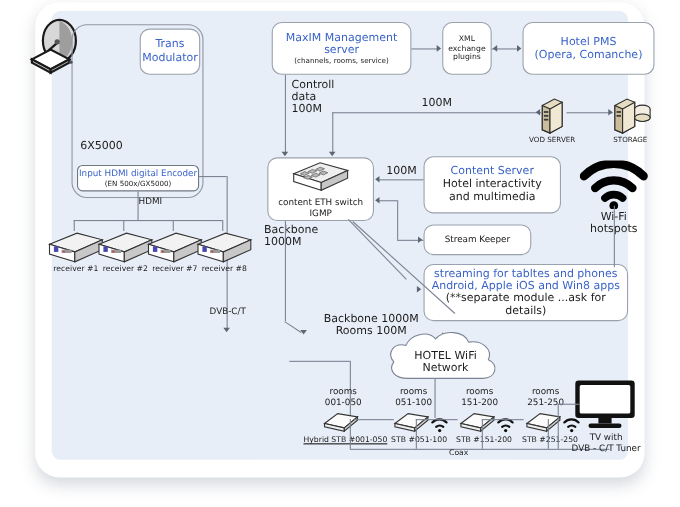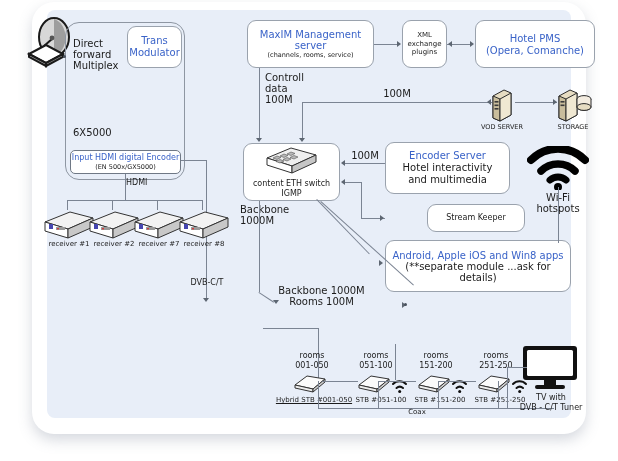--- a/index.html
+++ b/index.html
@@ -81,21 +81,20 @@
         <path d="M30 24 L22 31" stroke="#1a1a1a" stroke-width="2" fill="none"></path>
         <circle cx="30" cy="23" r="2.4" fill="#555"></circle>
         <path d="M7 39 L24 30 L41 39 L24 48 Z" fill="#ffffff" stroke="#1a1a1a" stroke-width="2"></path>
         <path d="M7 39 L7 42 L24 51 L24 48 Z" fill="#cfcfcf" stroke="#1a1a1a" stroke-width="2"></path>
         <path d="M24 48 L24 51 L41 42 L41 39 Z" fill="#b5b5b5" stroke="#1a1a1a" stroke-width="2"></path>
       </svg>
     </div>
 
     <div class="outline" style="left:18px;top:12px;width:120px;height:158px;"></div>
 
-    <div class="lbl l t9" style="left:26px;top:28px;width:60px;">Direct<br>forward<br>Multiplex</div>
 
     <div class="box t10 blue" style="left:80px;top:16px;width:55px;height:42px;">
       <span>Trans<br>Modulator</span>
     </div>
 
     <div class="lbl l t10 blue" style="left:26px;top:117px;width:60px;">6X5000</div>
 
     <div class="box sq" style="left:23px;top:140px;width:111px;height:24px;border-color:#6f7885;">
       <span class="t8 blue">Input HDMI digital Encoder</span>
       <span class="t65">(EN 500x/GX5000)</span>
@@ -243,38 +242,39 @@
           <path d="M27 11.5 L31 9.5 L35 11 L31 13 Z" fill="#b8b8b8" stroke="#555" stroke-width=".6"></path>
         </svg>
       </div>
       <span class="t8" style="margin-top:1px;">content ETH switch</span>
       <span class="t8">IGMP</span>
     </div>
 
     <div class="lbl l t9" style="left:193px;top:194px;width:70px;">Backbone<br>1000M</div>
 
     <div class="box" style="left:338px;top:132px;width:125px;height:52px;">
-      <span class="t10 blue">Encoder Server</span>
+      <span class="t10 blue">Content Server</span>
       <span class="t10">Hotel interactivity</span>
       <span class="t10">and multimedia</span>
     </div>
     <div class="ln lh" style="left:296px;top:153px;width:42px;"></div>
     <div class="arrow ar-l" style="left:294px;top:150px;"></div>
     <div class="lbl t9" style="left:300px;top:140px;width:36px;">100M</div>
 
-    <div class="box" style="left:338px;top:194px;width:98px;height:28px;margin-left:42px;">
+    <div class="box" style="left:338px;top:194px;width:98px;height:28px;">
       <span class="t8">Stream Keeper</span>
     </div>
     <div class="ln lv" style="left:314px;top:172px;height:36px;"></div>
     <div class="ln lh" style="left:314px;top:208px;width:24px;"></div>
     <div class="arrow ar-r" style="left:333px;top:205px;"></div>
     <div class="ln lh" style="left:296px;top:172px;width:18px;"></div>
     <div class="arrow ar-l" style="left:294px;top:169px;"></div>
 
     <div class="box" style="left:338px;top:230px;width:186px;height:52px;">
+      <span class="t9 blue">streaming for tabltes and phones</span>
       <span class="t9 blue">Android, Apple iOS and Win8 apps</span>
       <span class="t9">(**separate module ...ask for details)</span>
     </div>
 
     <div class="diag" style="left:270px;top:189px;width:76px;transform:rotate(46deg);"></div>
     <div class="arrow ar-r" style="left:332px;top:250px;"></div>
 
     <div class="wifi-ic" style="left:480px;top:136px;">
       <svg width="62" height="44" viewBox="0 0 62 44">
         <path d="M4 14 A38 38 0 0 1 58 14" stroke="#000" stroke-width="8" fill="none" stroke-linecap="round"></path>
@@ -287,23 +287,33 @@
     <div class="ln lv" style="left:511px;top:177px;height:56px;"></div>
 
     <div class="ln lv" style="left:212px;top:191px;height:91px;"></div>
     <div class="diag" style="left:212px;top:282px;width:18px;transform:rotate(33deg);"></div>
     <div class="arrow ar-d" style="left:226px;top:290px;"></div>
 
     <div class="diag" style="left:274px;top:191px;width:125px;transform:rotate(42deg);"></div>
     <div class="arrow ar-r" style="left:355px;top:292px;"></div>
     <div class="dot" style="left:357px;top:293px;"></div>
 
-    <div class="lbl t9" style="left:212px;top:275px;width:125px;">Backbone 1000M<br>Rooms 100M</div>
-
-
+    <div class="lbl t9" style="left:228px;top:275px;width:125px;">Backbone 1000M<br>Rooms 100M</div>
+
+
+    <div class="cloud" style="left:302px;top:288px;width:112px;height:62px;">
+      <svg width="112" height="62" viewBox="0 0 112 62">
+        <path d="M22 46 C9 46 4 38 9 31 C2 23 9 13 20 16 C24 6 40 2 47 10
+                 C55 1 73 3 77 13 C90 11 99 20 95 29 C105 33 102 46 90 46 Z" fill="#ffffff" stroke="#7b8493" stroke-width="1"></path>
+      </svg>
+      <div class="ct t9" style="padding-bottom:6px;">
+        <span>HOTEL WiFi</span>
+        <span>Network</span>
+      </div>
+    </div>
 
     <div class="ln lh" style="left:216px;top:318px;width:55px;"></div>
     <div class="ln lv" style="left:271px;top:318px;height:52px;"></div>
 
     <div class="ln lv" style="left:348px;top:334px;height:36px;"></div>
 
     <div class="lbl t8" style="left:232px;top:341px;width:66px;">rooms<br>001-050</div>
     <div class="stb" style="left:245px;top:363px;">
       <svg width="40" height="22" viewBox="0 0 40 22">
         <path d="M3 12 L15 3 L33 6 L21 16 Z" fill="#fbfbfb" stroke="#333" stroke-width="1"></path>

